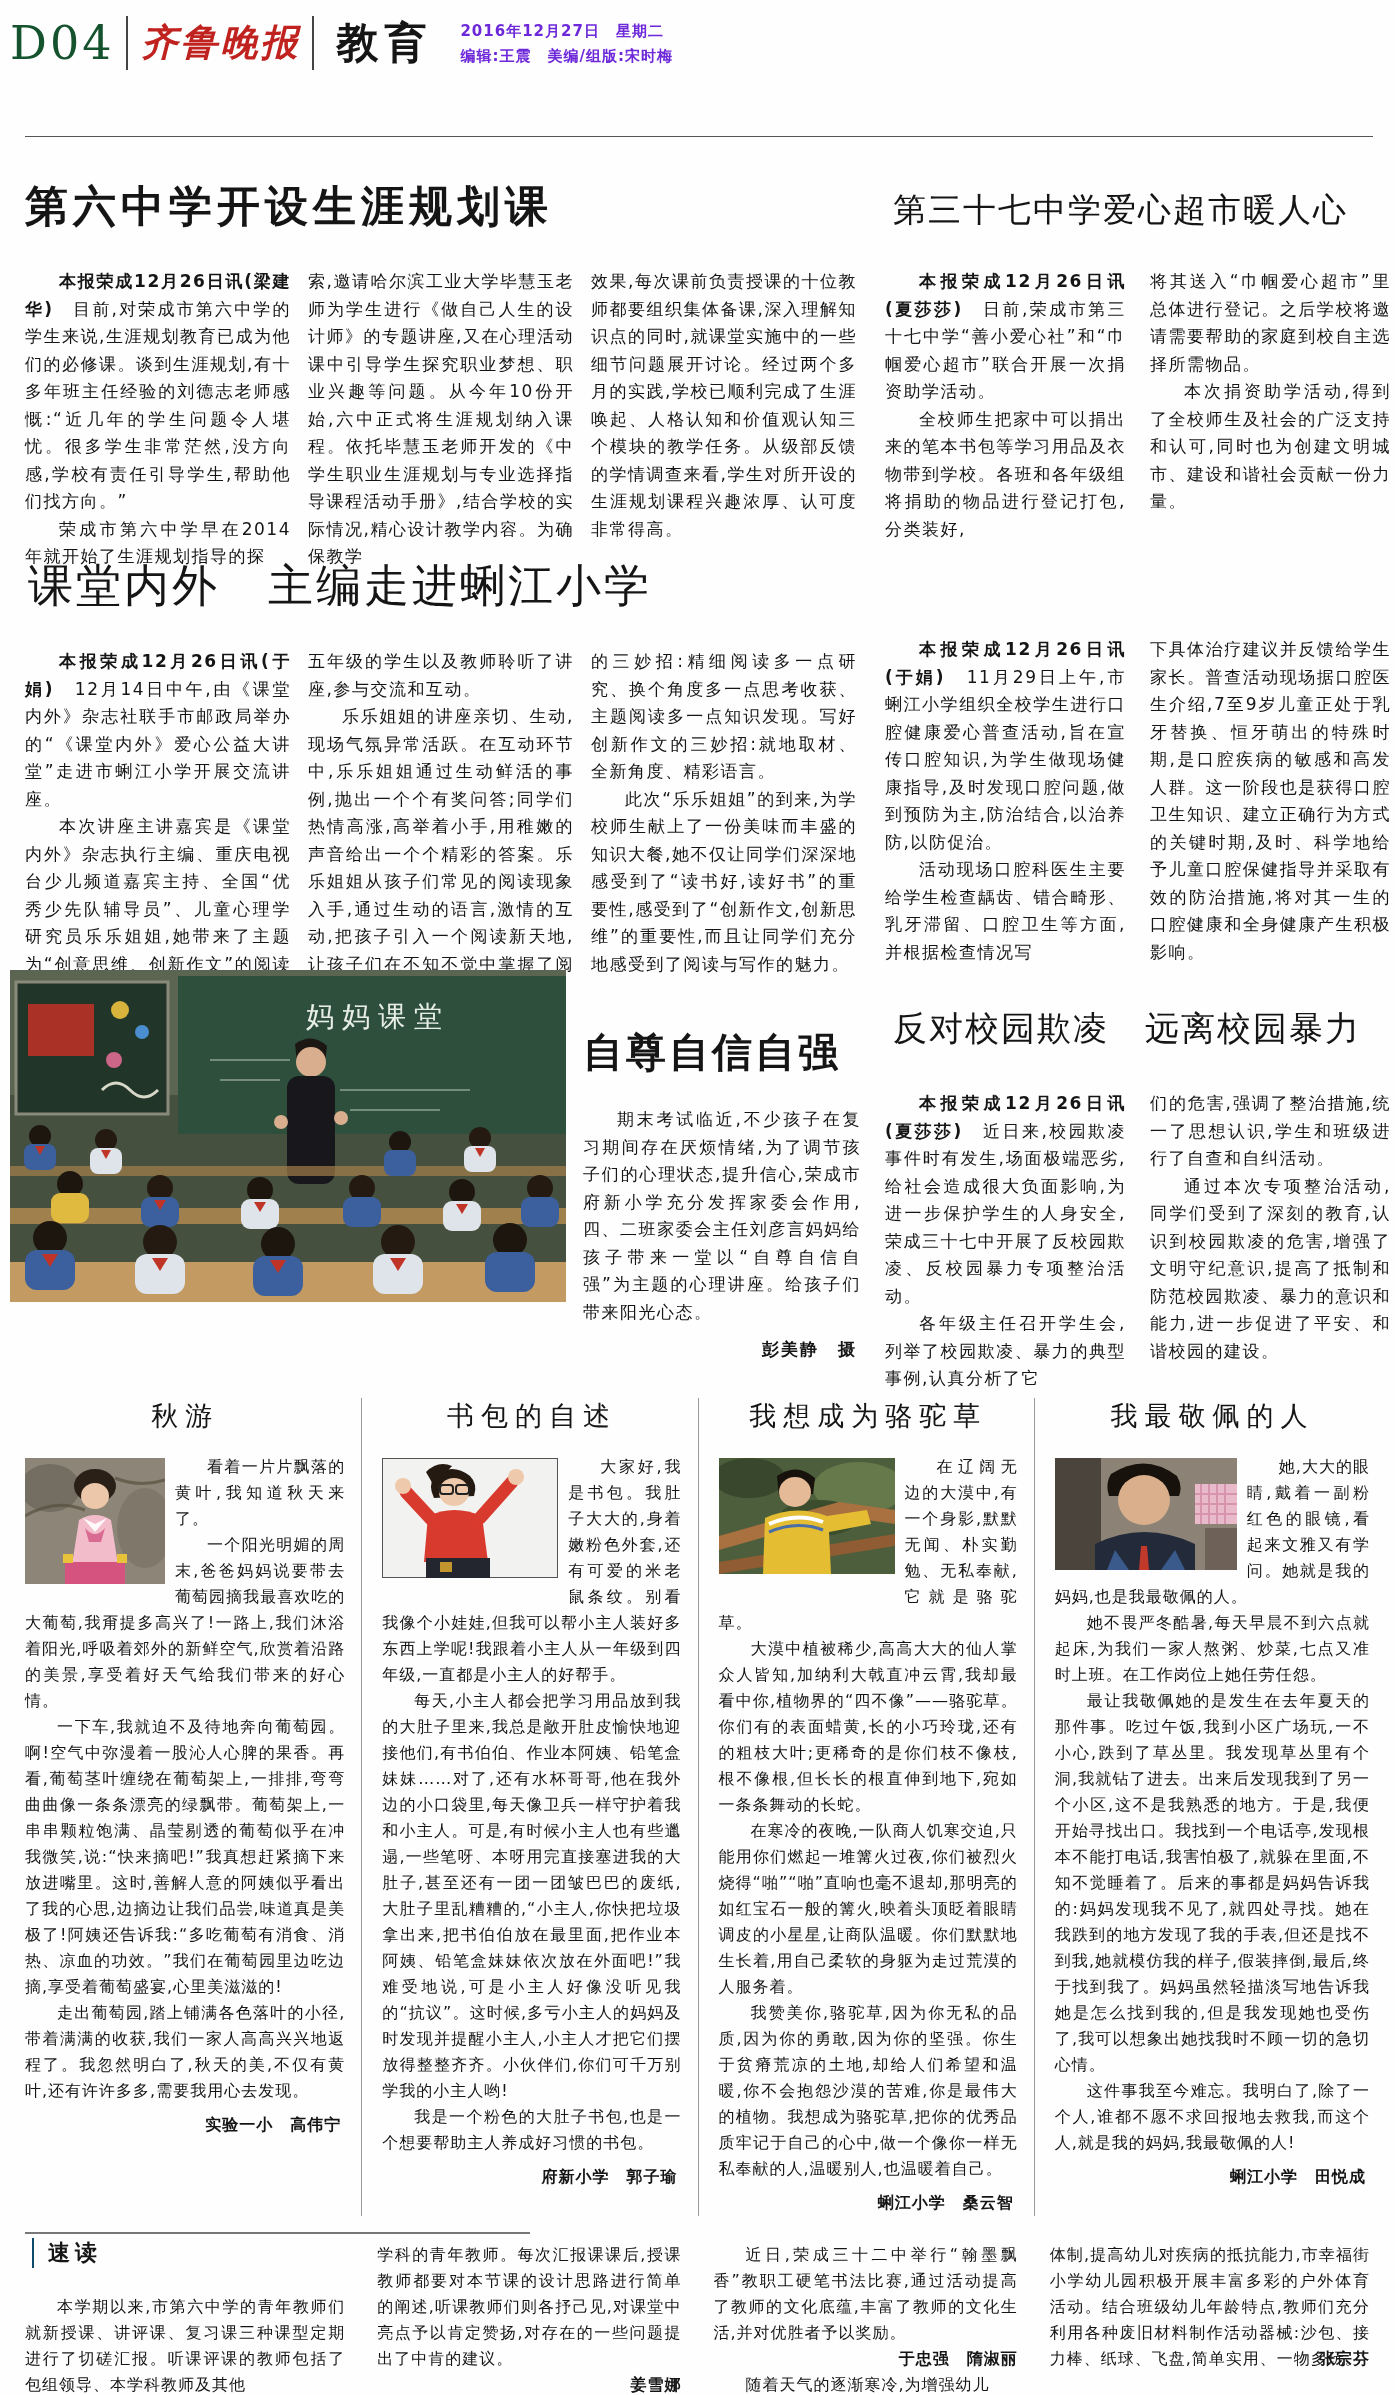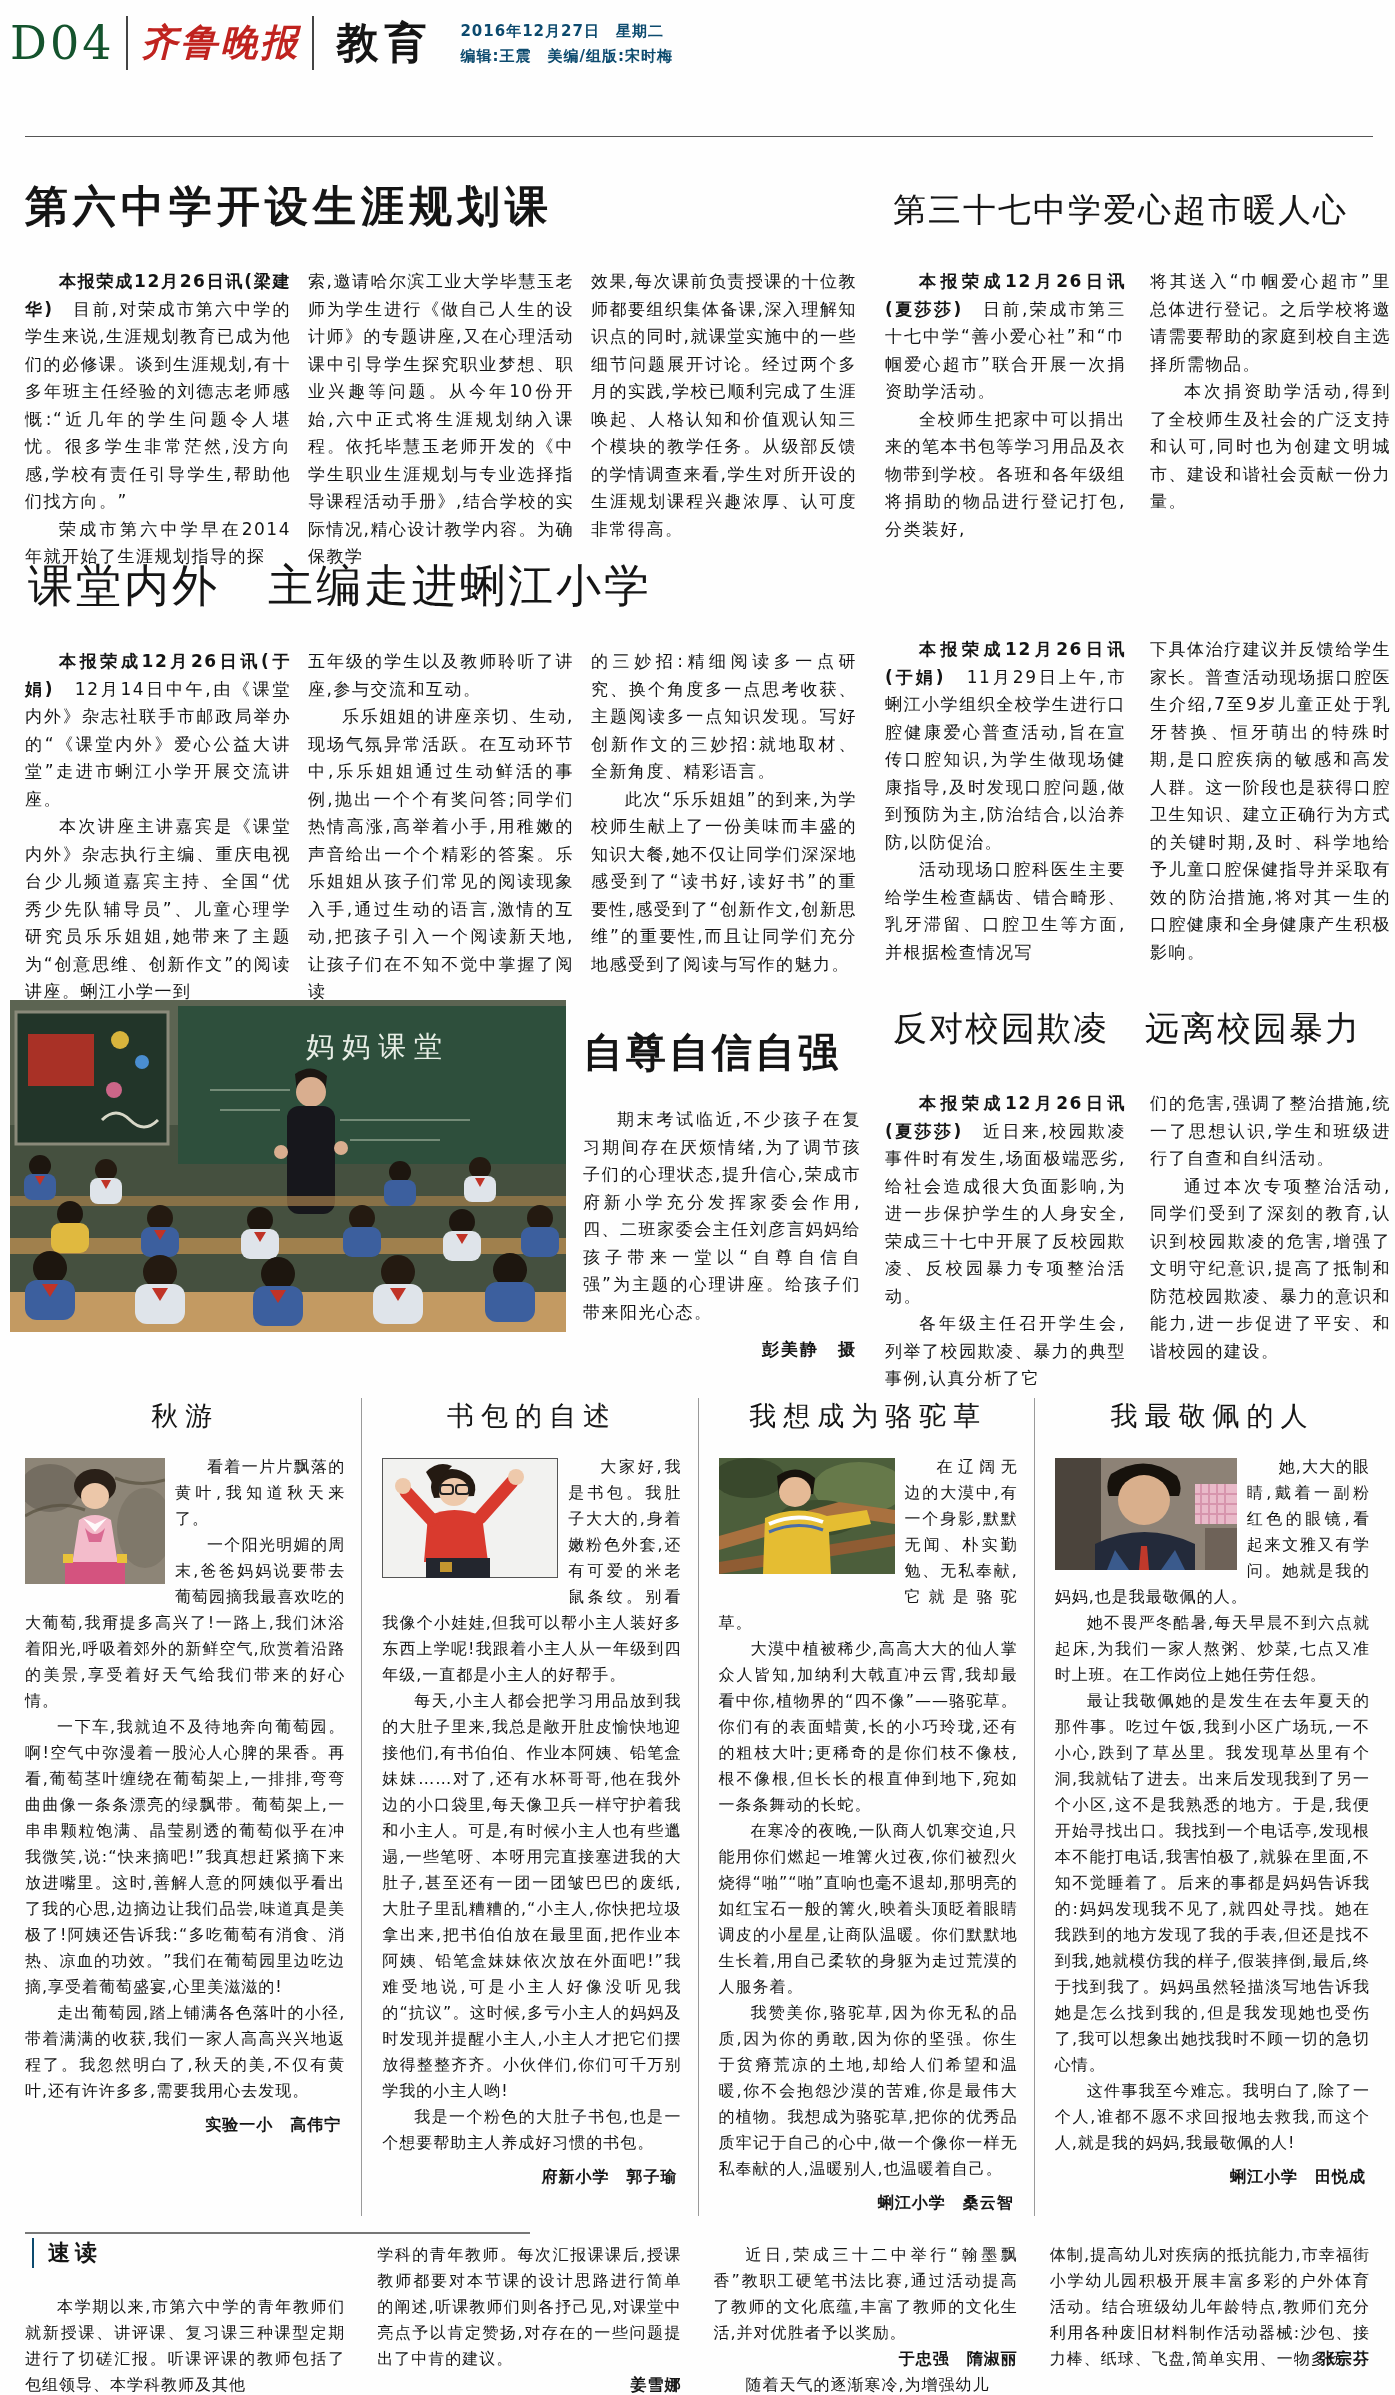--- a/index.html
+++ b/index.html
@@ -7,21 +7,21 @@
         font-family:"DejaVu Sans","Liberation Sans",sans-serif;color:#151515;overflow:hidden;}
   .abs{position:absolute;}
 
   
   #hdr{left:10px;top:8px;display:flex;align-items:center;height:70px;}
   .pageno{font-family:"DejaVu Serif","Liberation Serif",serif;font-size:46px;letter-spacing:3px;color:#14532d;}
   .vbar{width:2px;height:54px;background:#444;margin:0 12px;}
   .masthead{color:#c0231f;font-size:37px;font-weight:700;font-style:italic;letter-spacing:3px;
             font-family:"DejaVu Serif","Liberation Serif",serif;}
   .sect{font-size:42px;font-weight:800;letter-spacing:6px;margin:0 28px 0 10px;}
-  .dateblock{font-size:15px;line-height:25px;font-weight:600;color:#0c4a6e;padding-top:2px;letter-spacing:1px;}
+  .dateblock{font-size:15px;line-height:25px;font-weight:600;color:#6d28d9;padding-top:2px;letter-spacing:1px;}
   #toprule{left:25px;top:136px;width:1348px;height:1px;background:#555;}
 
   
   .cols{display:flex;gap:17px;}
   .cols > .col{text-align:justify;}
   .col, .zz-text{font-size:17px;line-height:27.5px;letter-spacing:1.5px;text-align:justify;}
   .para{text-indent:2em;}
   .para.cont{text-indent:0;}
   .para b{font-weight:700;}
 
@@ -34,21 +34,21 @@
   #a2b .col, #dqb .col, #fbb .col{width:241px;}
   #a2b.cols, #dqb.cols, #fbb.cols{gap:24px;}
 
   #ktt{left:28px;top:556px;font-size:45px;font-weight:500;letter-spacing:3px;}
   #ktb{left:25px;top:648px;width:832px;}
   #ktb .col{width:266px;}
 
   #dqt{left:893px;top:556px;font-size:35px;font-weight:600;letter-spacing:3px;}
   #dqb{left:885px;top:636px;width:506px;}
 
-  #photo{left:10px;top:1000px;width:556px;height:332px;}
+  #photo{left:10px;top:970px;width:556px;height:332px;}
   #photo svg{display:block;}
 
   #zz{left:583px;top:1025px;width:278px;}
   .zz-title{font-size:40px;font-weight:800;letter-spacing:3px;}
   .zz-text{margin-top:26px;}
   .zz-credit{text-align:right;font-weight:700;margin-top:12px;padding-right:4px;font-size:17px;letter-spacing:2px;}
 
   #fbt{left:893px;top:1006px;font-size:34px;font-weight:500;letter-spacing:2px;}
   #fbb{left:885px;top:1090px;width:506px;}
 

